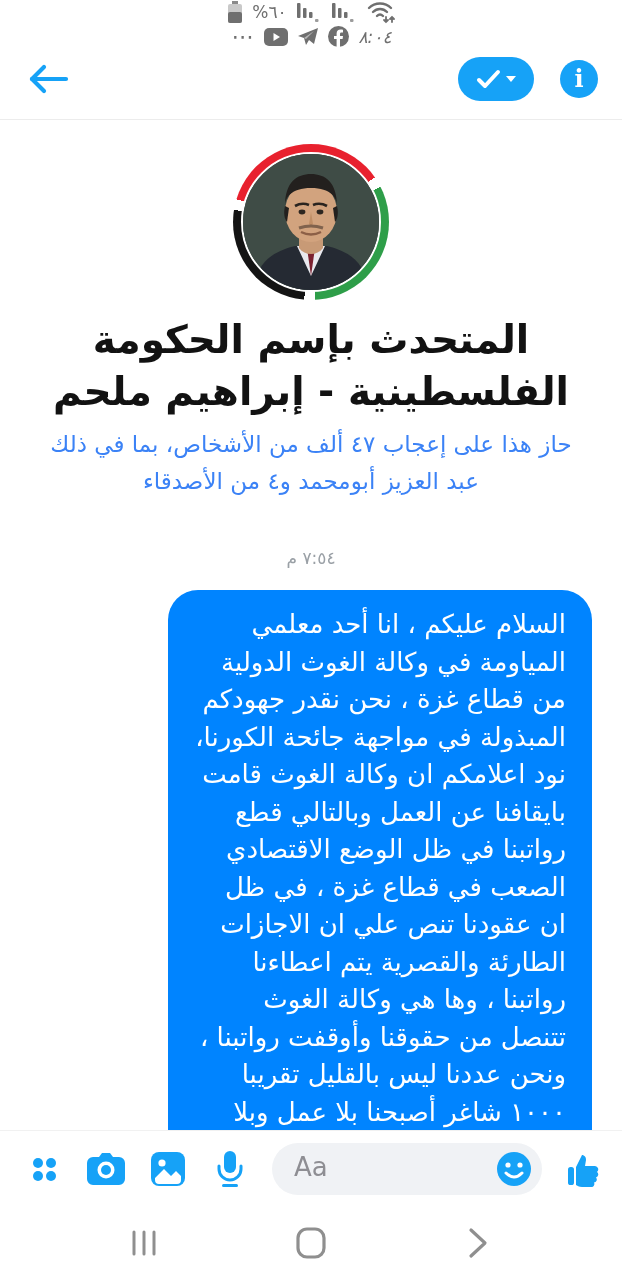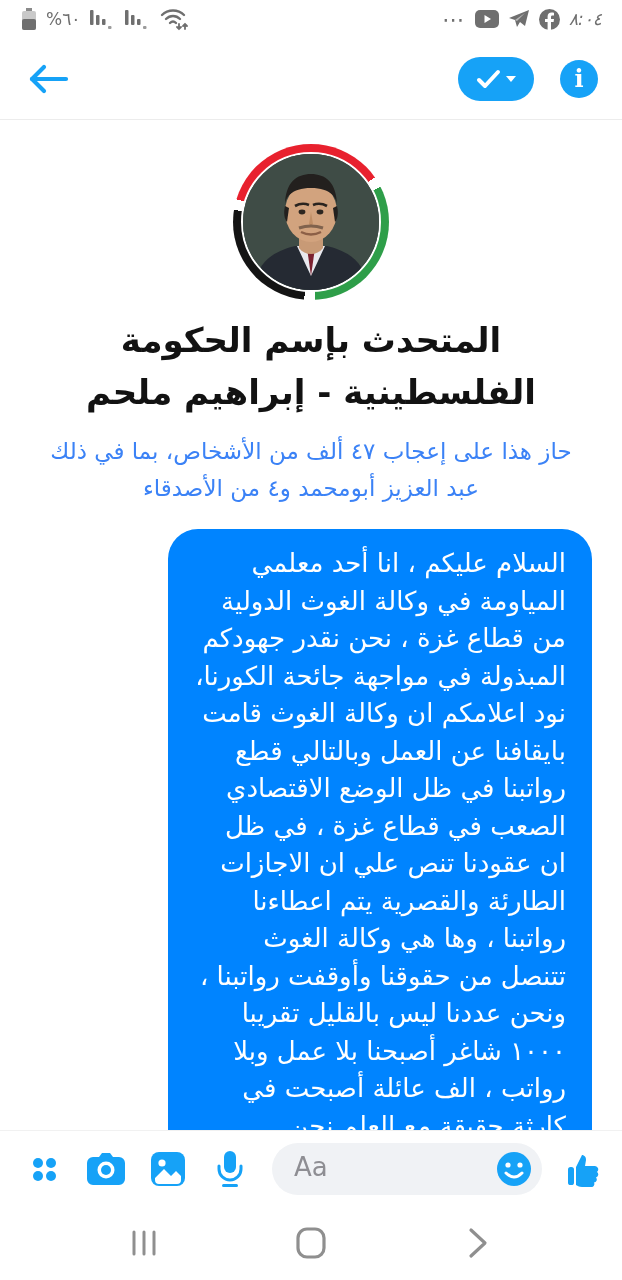--- a/index.html
+++ b/index.html
@@ -2,21 +2,21 @@
 <html><head>
 <meta charset="utf-8">
 <style>
   * { margin:0; padding:0; box-sizing:border-box; }
   html,body { width:622px; height:1280px; background:#fff; overflow:hidden;
               font-family:"DejaVu Sans", sans-serif; }
   .screen { position:relative; width:622px; height:1280px; background:#fff; }
 
   
   .statusbar { height:38px; display:flex; align-items:center; justify-content:space-between;
-               padding:0 20px 0 21px; color:#6f6f6f; }
+               padding:0 20px 0 21px; color:#6f6f6f;flex-direction:column; }
   .sb-group { display:flex; align-items:center; gap:9px; direction:ltr; }
   .sb-text { font-size:17px; color:#6f6f6f; letter-spacing:0.5px; }
   .sb-ic svg { display:block; }
 
   
   .header { height:82px; display:flex; align-items:center; justify-content:space-between;
             padding:0 24px 0 26px; background:#fff; border-bottom:1px solid #ececec; }
   .hdr-right { display:flex; align-items:center; gap:26px; }
   .back-btn { width:46px; height:46px; display:flex; align-items:center; cursor:pointer; }
   .check-pill { width:76px; height:44px; border-radius:22px; background:#16a2f7;
@@ -30,21 +30,21 @@
   .profile { text-align:center; }
   .avatar-ring { width:156px; height:156px; margin:24px auto 0; border-radius:50%;
                  background:conic-gradient(from 0deg,
                    #e8212e 0 55deg, #fff 55deg 63deg,
                    #2e9e49 63deg 177deg, #fff 177deg 185deg,
                    #141414 185deg 279deg, #fff 279deg 287deg,
                    #e8212e 287deg 360deg);
                  display:flex; align-items:center; justify-content:center; }
   .avatar-photo { width:140px; height:140px; border-radius:50%; overflow:hidden;
                   border:2px solid #fff; background:#44524c; }
-  .profile-name { margin:14px 30px 15px; direction:rtl; font-weight:bold; font-size:34px;
+  .profile-name { margin:14px 30px 8px; direction:rtl; font-weight:bold; font-size:39px;
                   line-height:52px; color:#121212; }
   .profile-likes { margin:4px 40px 0; direction:rtl; font-size:23px; line-height:37px; color:#3b82f6; }
   .profile-role { margin:10px 0 0; direction:rtl; font-size:22px; color:#90949c; }
   .msg-time { margin-top:48px; text-align:center; font-size:17px; color:#9aa0a6; direction:rtl; }
 
   .bubble { direction:rtl; margin:22px 30px 0 auto; width:424px; background:#0084ff;
             border-radius:30px; padding:16px 26px 20px; color:#fff; font-size:26px;
             line-height:37.5px; text-align:right; }
 
   
@@ -180,20 +180,21 @@
             <path d="M68 58 l-2 12 q2 2 4 0 Z" fill="#c08e66"></path>
             <path d="M58 78 q10 5 20 0" stroke="#8c5f46" stroke-width="2.4" fill="none"></path>
             <path d="M56 74 q12 -4 24 0" stroke="#3c2e24" stroke-width="3" fill="none" opacity="0.55"></path>
           </svg>
         </div>
       </div>
       <div class="profile-name">المتحدث بإسم الحكومة الفلسطينية - إبراهيم ملحم</div>
       <div class="profile-likes">حاز هذا على إعجاب ٤٧ ألف من الأشخاص، بما في ذلك عبد العزيز أبومحمد و٤ من الأصدقاء</div>
     </div>
 
+    <div class="msg-time">٧:٥٤ م</div>
 
     <div class="bubble">السلام عليكم ، انا أحد  معلمي المياومة في وكالة الغوث الدولية من قطاع غزة ، نحن نقدر جهودكم المبذولة في مواجهة جائحة الكورنا، نود اعلامكم ان وكالة الغوث قامت بايقافنا عن العمل وبالتالي قطع رواتبنا في ظل الوضع الاقتصادي الصعب في قطاع غزة ، في ظل ان عقودنا تنص علي ان الاجازات الطارئة والقصرية يتم اعطاءنا رواتبنا ، وها هي وكالة الغوث تتنصل من حقوقنا وأوقفت رواتبنا ، ونحن عددنا ليس بالقليل تقريبا ١٠٠٠ شاغر أصبحنا بلا عمل وبلا رواتب ، الف عائلة أصبحت في كارثة حقيقة مع العلم نحن</div>
   </div>
 
   <div class="composer">
     <div class="comp-ic">
       <svg width="30" height="30" viewBox="0 0 30 30">
           <circle cx="9" cy="9" r="5" fill="#16a2f7"></circle>
           <circle cx="22" cy="9" r="5" fill="#16a2f7"></circle>
           <circle cx="9" cy="22" r="5" fill="#16a2f7"></circle>

